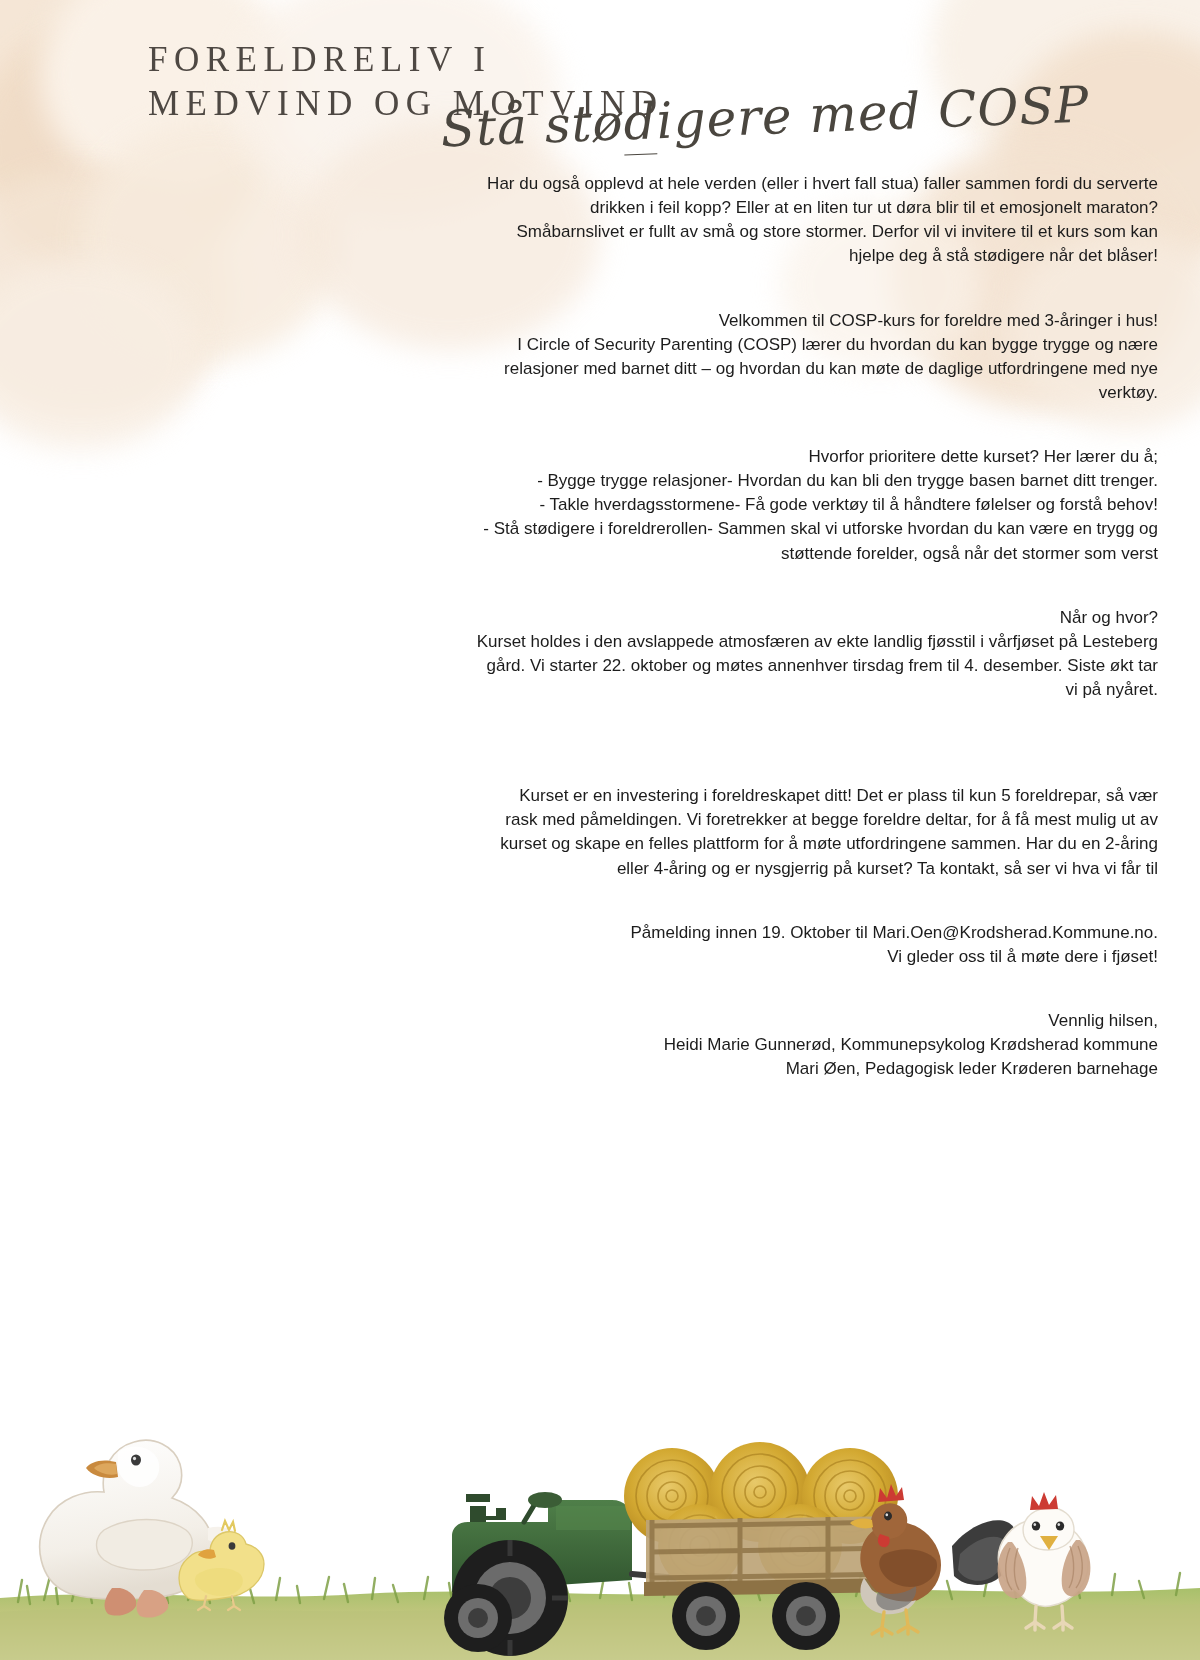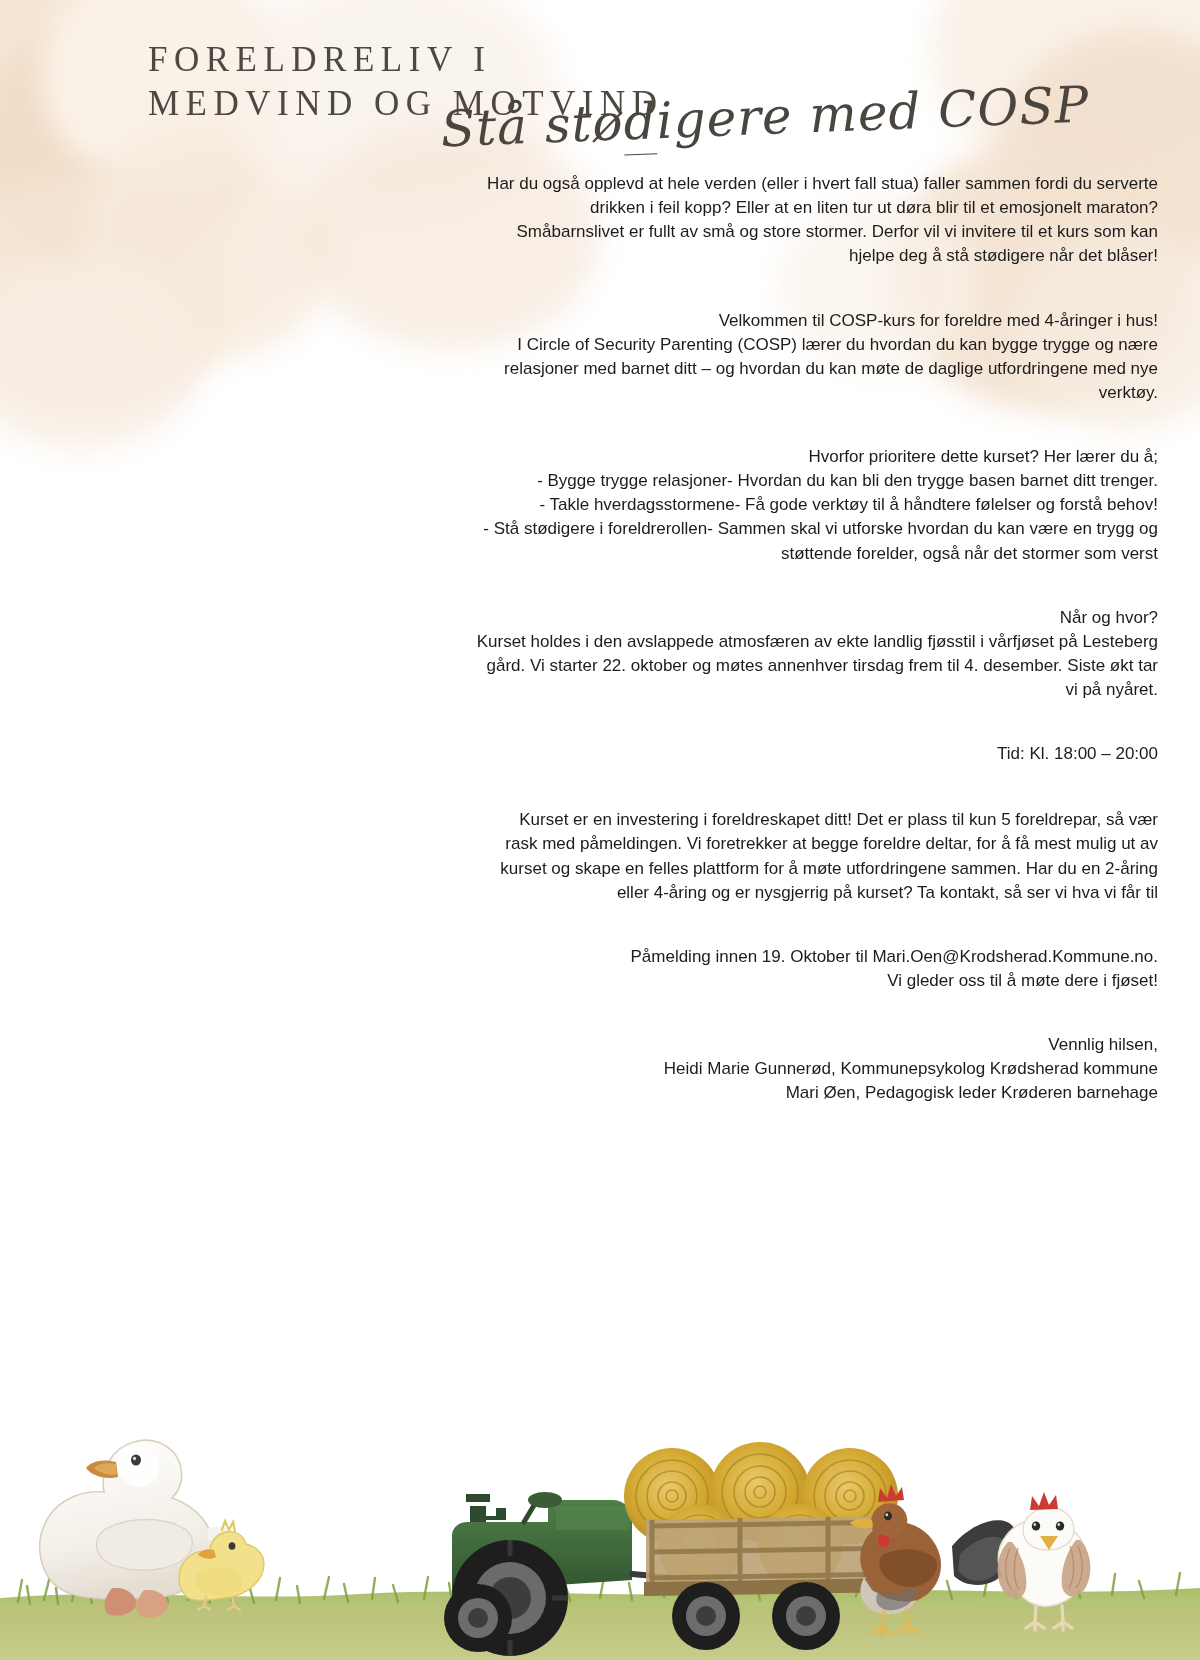--- a/index.html
+++ b/index.html
@@ -123,37 +123,36 @@
       <span>Stå stø</span><span class="script-ul">d</span><span>igere med COSP</span>
     </div>
   </div>
 
   <div class="body">
     <div class="para">Har du også opplevd at hele verden (eller i hvert fall stua) faller sammen fordi du serverte
 drikken i feil kopp? Eller at en liten tur ut døra blir til et emosjonelt maraton?
 Småbarnslivet er fullt av små og store stormer. Derfor vil vi invitere til et kurs som kan
 hjelpe deg å stå stødigere når det blåser!</div>
     <div class="gap-md"></div>
-    <div class="para">Velkommen til COSP-kurs for foreldre med 4-åringer i hus!
+    <div class="para">Velkommen til COSP-kurs for foreldre med 3-åringer i hus!
 I Circle of Security Parenting (COSP) lærer du hvordan du kan bygge trygge og nære
 relasjoner med barnet ditt – og hvordan du kan møte de daglige utfordringene med nye
 verktøy.</div>
     <div class="gap-md"></div>
     <div class="para">Hvorfor prioritere dette kurset? Her lærer du å;
 - Bygge trygge relasjoner- Hvordan du kan bli den trygge basen barnet ditt trenger.
 - Takle hverdagsstormene- Få gode verktøy til å håndtere følelser og forstå behov!
 - Stå stødigere i foreldrerollen- Sammen skal vi utforske hvordan du kan være en trygg og
 støttende forelder, også når det stormer som verst</div>
     <div class="gap-md"></div>
     <div class="para">Når og hvor?
 Kurset holdes i den avslappede atmosfæren av ekte landlig fjøsstil i vårfjøset på Lesteberg
 gård. Vi starter 22. oktober og møtes annenhver tirsdag frem til 4. desember. Siste økt tar
 vi på nyåret.</div>
     <div class="gap-md"></div>
-    <div class="para">Tid: Kl. 18:00 – 20:00</div>
     <div class="gap-lg"></div>
     <div class="para">Kurset er en investering i foreldreskapet ditt! Det er plass til kun 5 foreldrepar, så vær
 rask med påmeldingen. Vi foretrekker at begge foreldre deltar, for å få mest mulig ut av
 kurset og skape en felles plattform for å møte utfordringene sammen. Har du en 2-åring
 eller 4-åring og er nysgjerrig på kurset? Ta kontakt, så ser vi hva vi får til</div>
     <div class="gap-md"></div>
     <div class="para">Påmelding innen 19. Oktober til Mari.Oen@Krodsherad.Kommune.no.
 Vi gleder oss til å møte dere i fjøset!</div>
     <div class="gap-md"></div>
     <div class="para">Vennlig hilsen,

